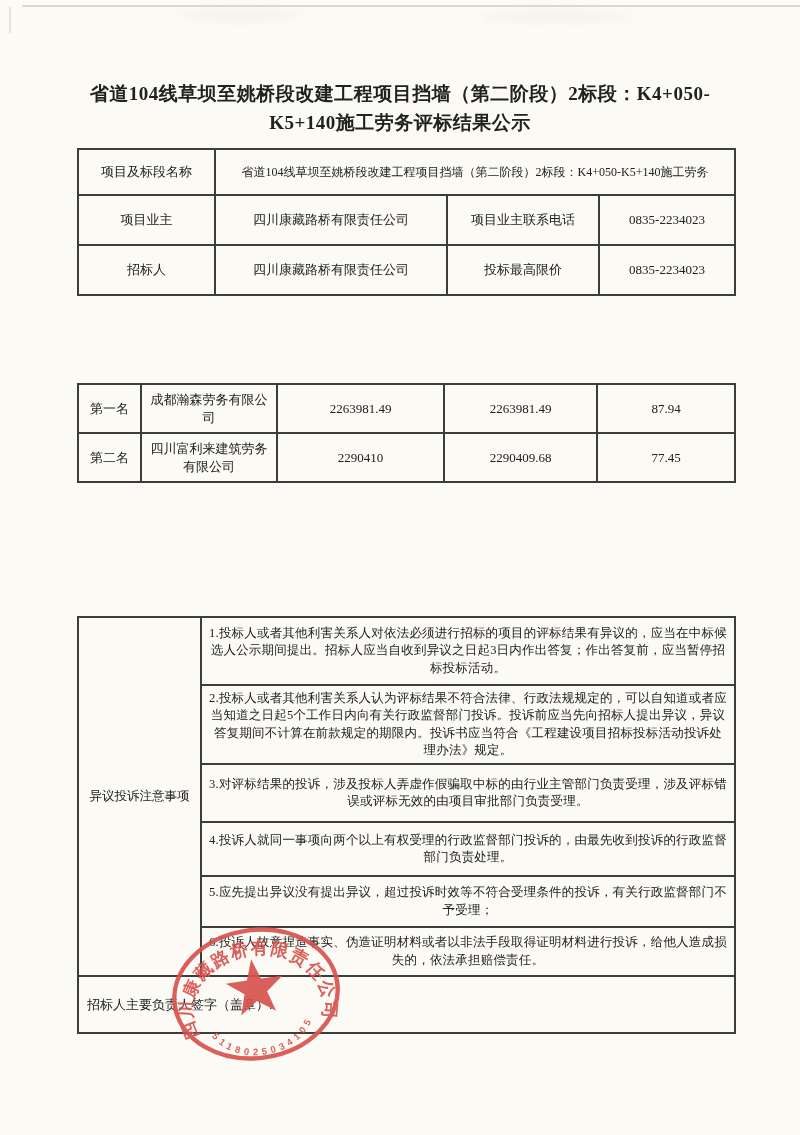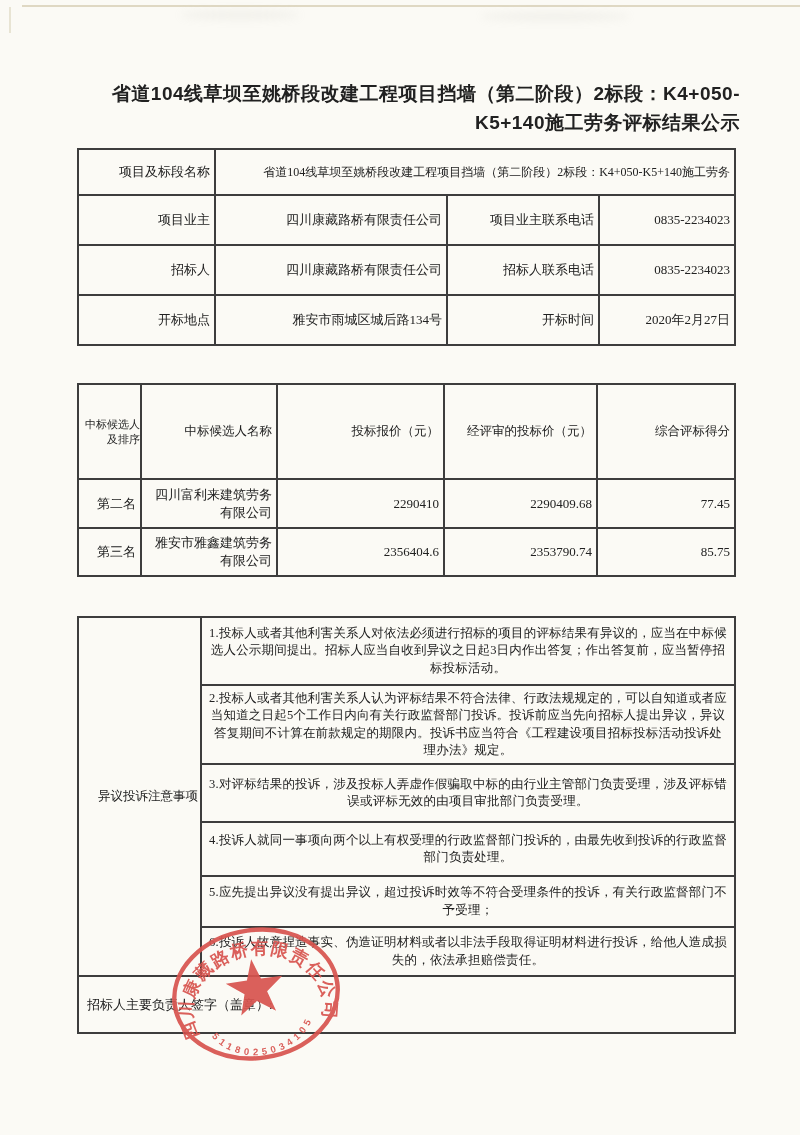--- a/index.html
+++ b/index.html
@@ -4,27 +4,27 @@
 <style>
   html,body{margin:0;padding:0;}
   .page{
     position:relative;width:800px;height:1135px;background:#fbfaf5;
     font-family:"Liberation Serif","DejaVu Serif",serif;color:#212121;overflow:hidden;
   }
   .scan-edge-top{position:absolute;top:5px;left:22px;right:0;height:2px;background:#d9d1ba;opacity:.85;}
   .scan-edge-left{position:absolute;top:7px;left:9px;width:2px;height:26px;background:#e4deca;opacity:.8;}
   .smudge{position:absolute;background:#b9b8b0;border-radius:50%;filter:blur(4px);opacity:.14;}
   .doc-title{
-    position:absolute;top:80px;left:60px;width:680px;text-align:right;
-    font-family:Liberation Sans, sans-serif;
+    position:absolute;top:80px;left:60px;width:680px;text-align:center;
+    font-family:Liberation Serif, serif;
     font-size:19px;font-weight:bold;line-height:1.5;letter-spacing:.5px;
   }
   table{border-collapse:collapse;table-layout:fixed;position:absolute;left:77px;width:657px;}
   td{
-    border:2px solid #3d3d3d;text-align:right;vertical-align:middle;
+    border:2px solid #3d3d3d;text-align:center;vertical-align:middle;
     font-size:13px;padding:2px 4px;overflow:hidden;
   }
   .tbl-a{top:148px;}
   .tbl-b{top:383px;}
   .tbl-c{top:616px;}
   .h44{height:40px;} .h48{height:44px;} .h93{height:89px;}
   .h47{height:43px;} .h46{height:42px;}
   .n1{height:58px;} .n2{height:69px;} .n3{height:48px;margin-top:20px;}
   .n4{height:44px;margin-left:47px;} .n5{height:41px;} .n6{height:39px;} .hsig{height:51px;}
   .one-line{white-space:nowrap;font-size:12px;}
@@ -67,61 +67,48 @@
     </tr>
     <tr>
       <td class="h48">项目业主</td>
       <td class="h48">四川康藏路桥有限责任公司</td>
       <td class="h48">项目业主联系电话</td>
       <td class="h48">0835-2234023</td>
     </tr>
     <tr>
       <td class="h48">招标人</td>
       <td class="h48">四川康藏路桥有限责任公司</td>
-      <td class="h48">招标人联系电话</td>
+      <td class="h48">投标最高限价</td>
       <td class="h48">0835-2234023</td>
-    </tr>
-    <tr>
-      <td class="h48">开标地点</td>
-      <td class="h48">雅安市雨城区城后路134号</td>
-      <td class="h48">开标时间</td>
-      <td class="h48">2020年2月27日</td>
     </tr>
   </tbody>
     </table>
 
   <table class="tbl-b">
     <colgroup>
         <col style="width:63px">
         <col style="width:136px">
         <col style="width:167px">
         <col style="width:153px">
         <col style="width:138px">
       </colgroup>
     <tbody>
-        <tr>
-      <td class="h93 hdr-narrow">中标候选人及排序</td>
-      <td class="h93 hdr">中标候选人名称</td>
-      <td class="h93 hdr">投标报价（元）</td>
-      <td class="h93 hdr">经评审的投标价（元）</td>
-      <td class="h93 hdr">综合评标得分</td>
+    <tr>
+      <td class="h47">第一名</td>
+      <td class="h47">成都瀚森劳务有限公司</td>
+      <td class="h47">2263981.49</td>
+      <td class="h47">2263981.49</td>
+      <td class="h47">87.94</td>
     </tr>
     <tr>
       <td class="h47">第二名</td>
       <td class="h47">四川富利来建筑劳务有限公司</td>
       <td class="h47">2290410</td>
       <td class="h47">2290409.68</td>
       <td class="h47">77.45</td>
-    </tr>
-    <tr>
-      <td class="h46">第三名</td>
-      <td class="h46">雅安市雅鑫建筑劳务有限公司</td>
-      <td class="h46">2356404.6</td>
-      <td class="h46">2353790.74</td>
-      <td class="h46">85.75</td>
     </tr>
   </tbody>
     </table>
 
   <table class="tbl-c">
     <colgroup>
         <col style="width:123px">
         <col style="width:534px">
       </colgroup>
     <tbody>

